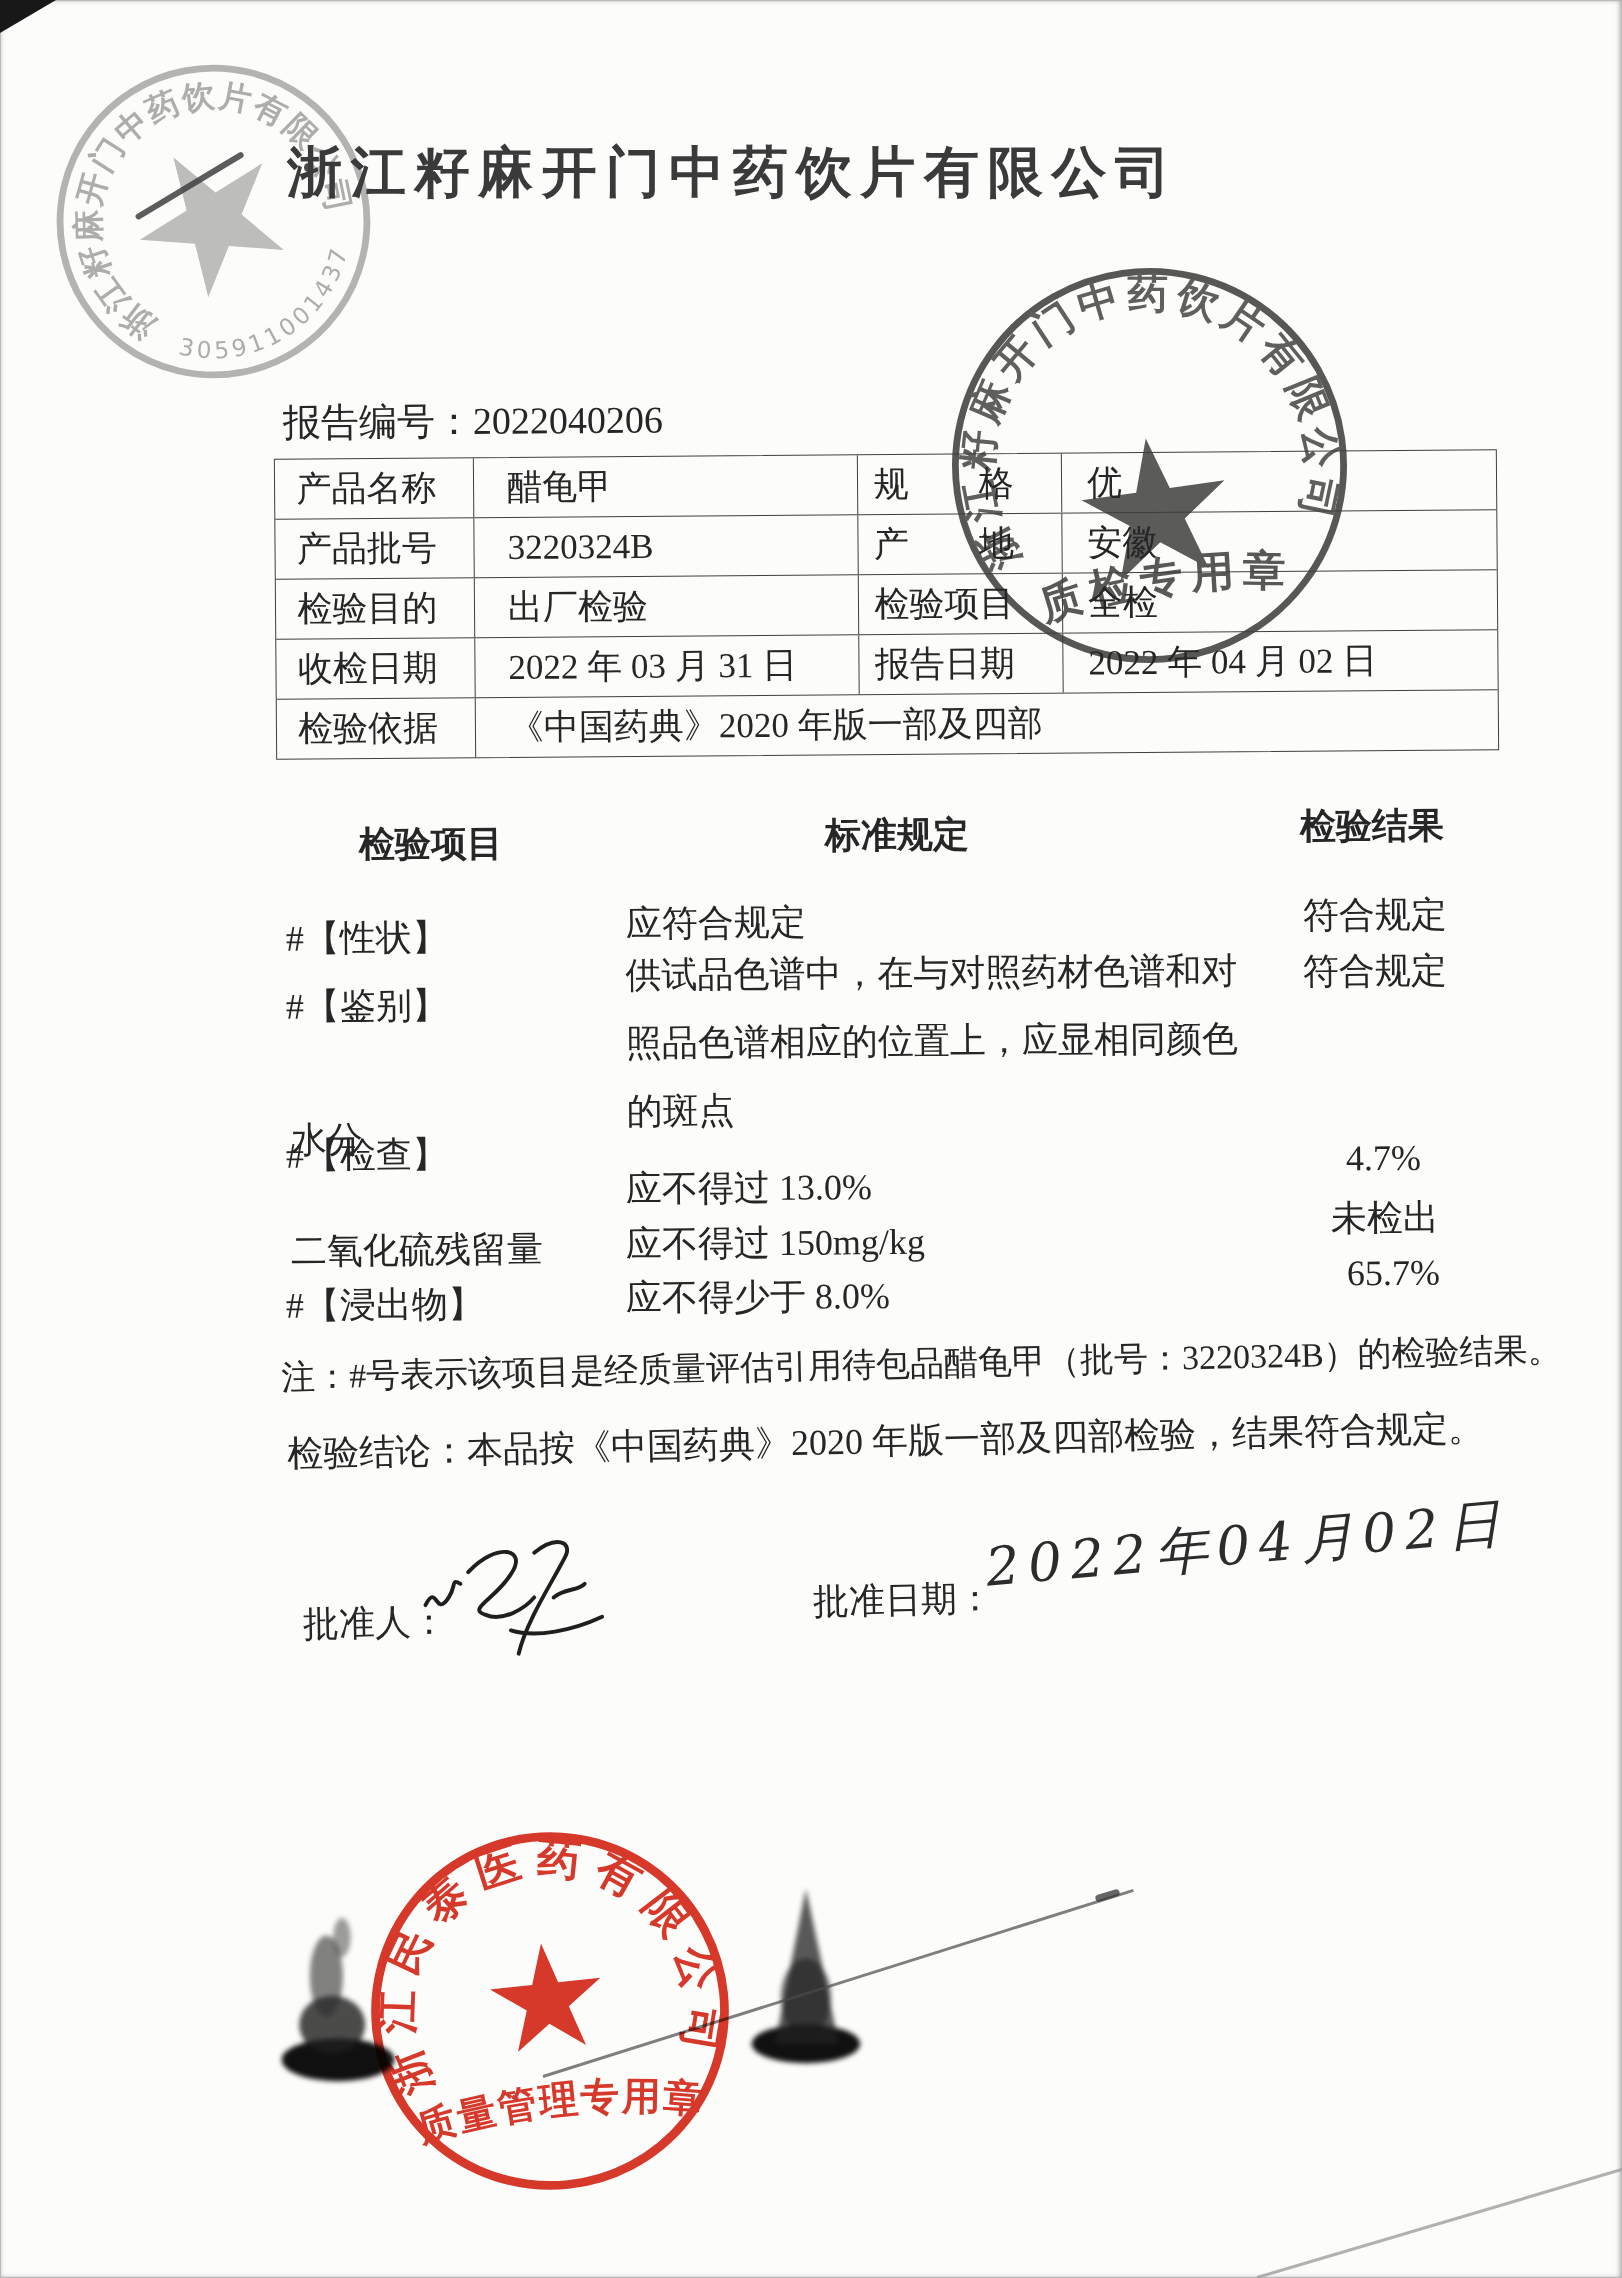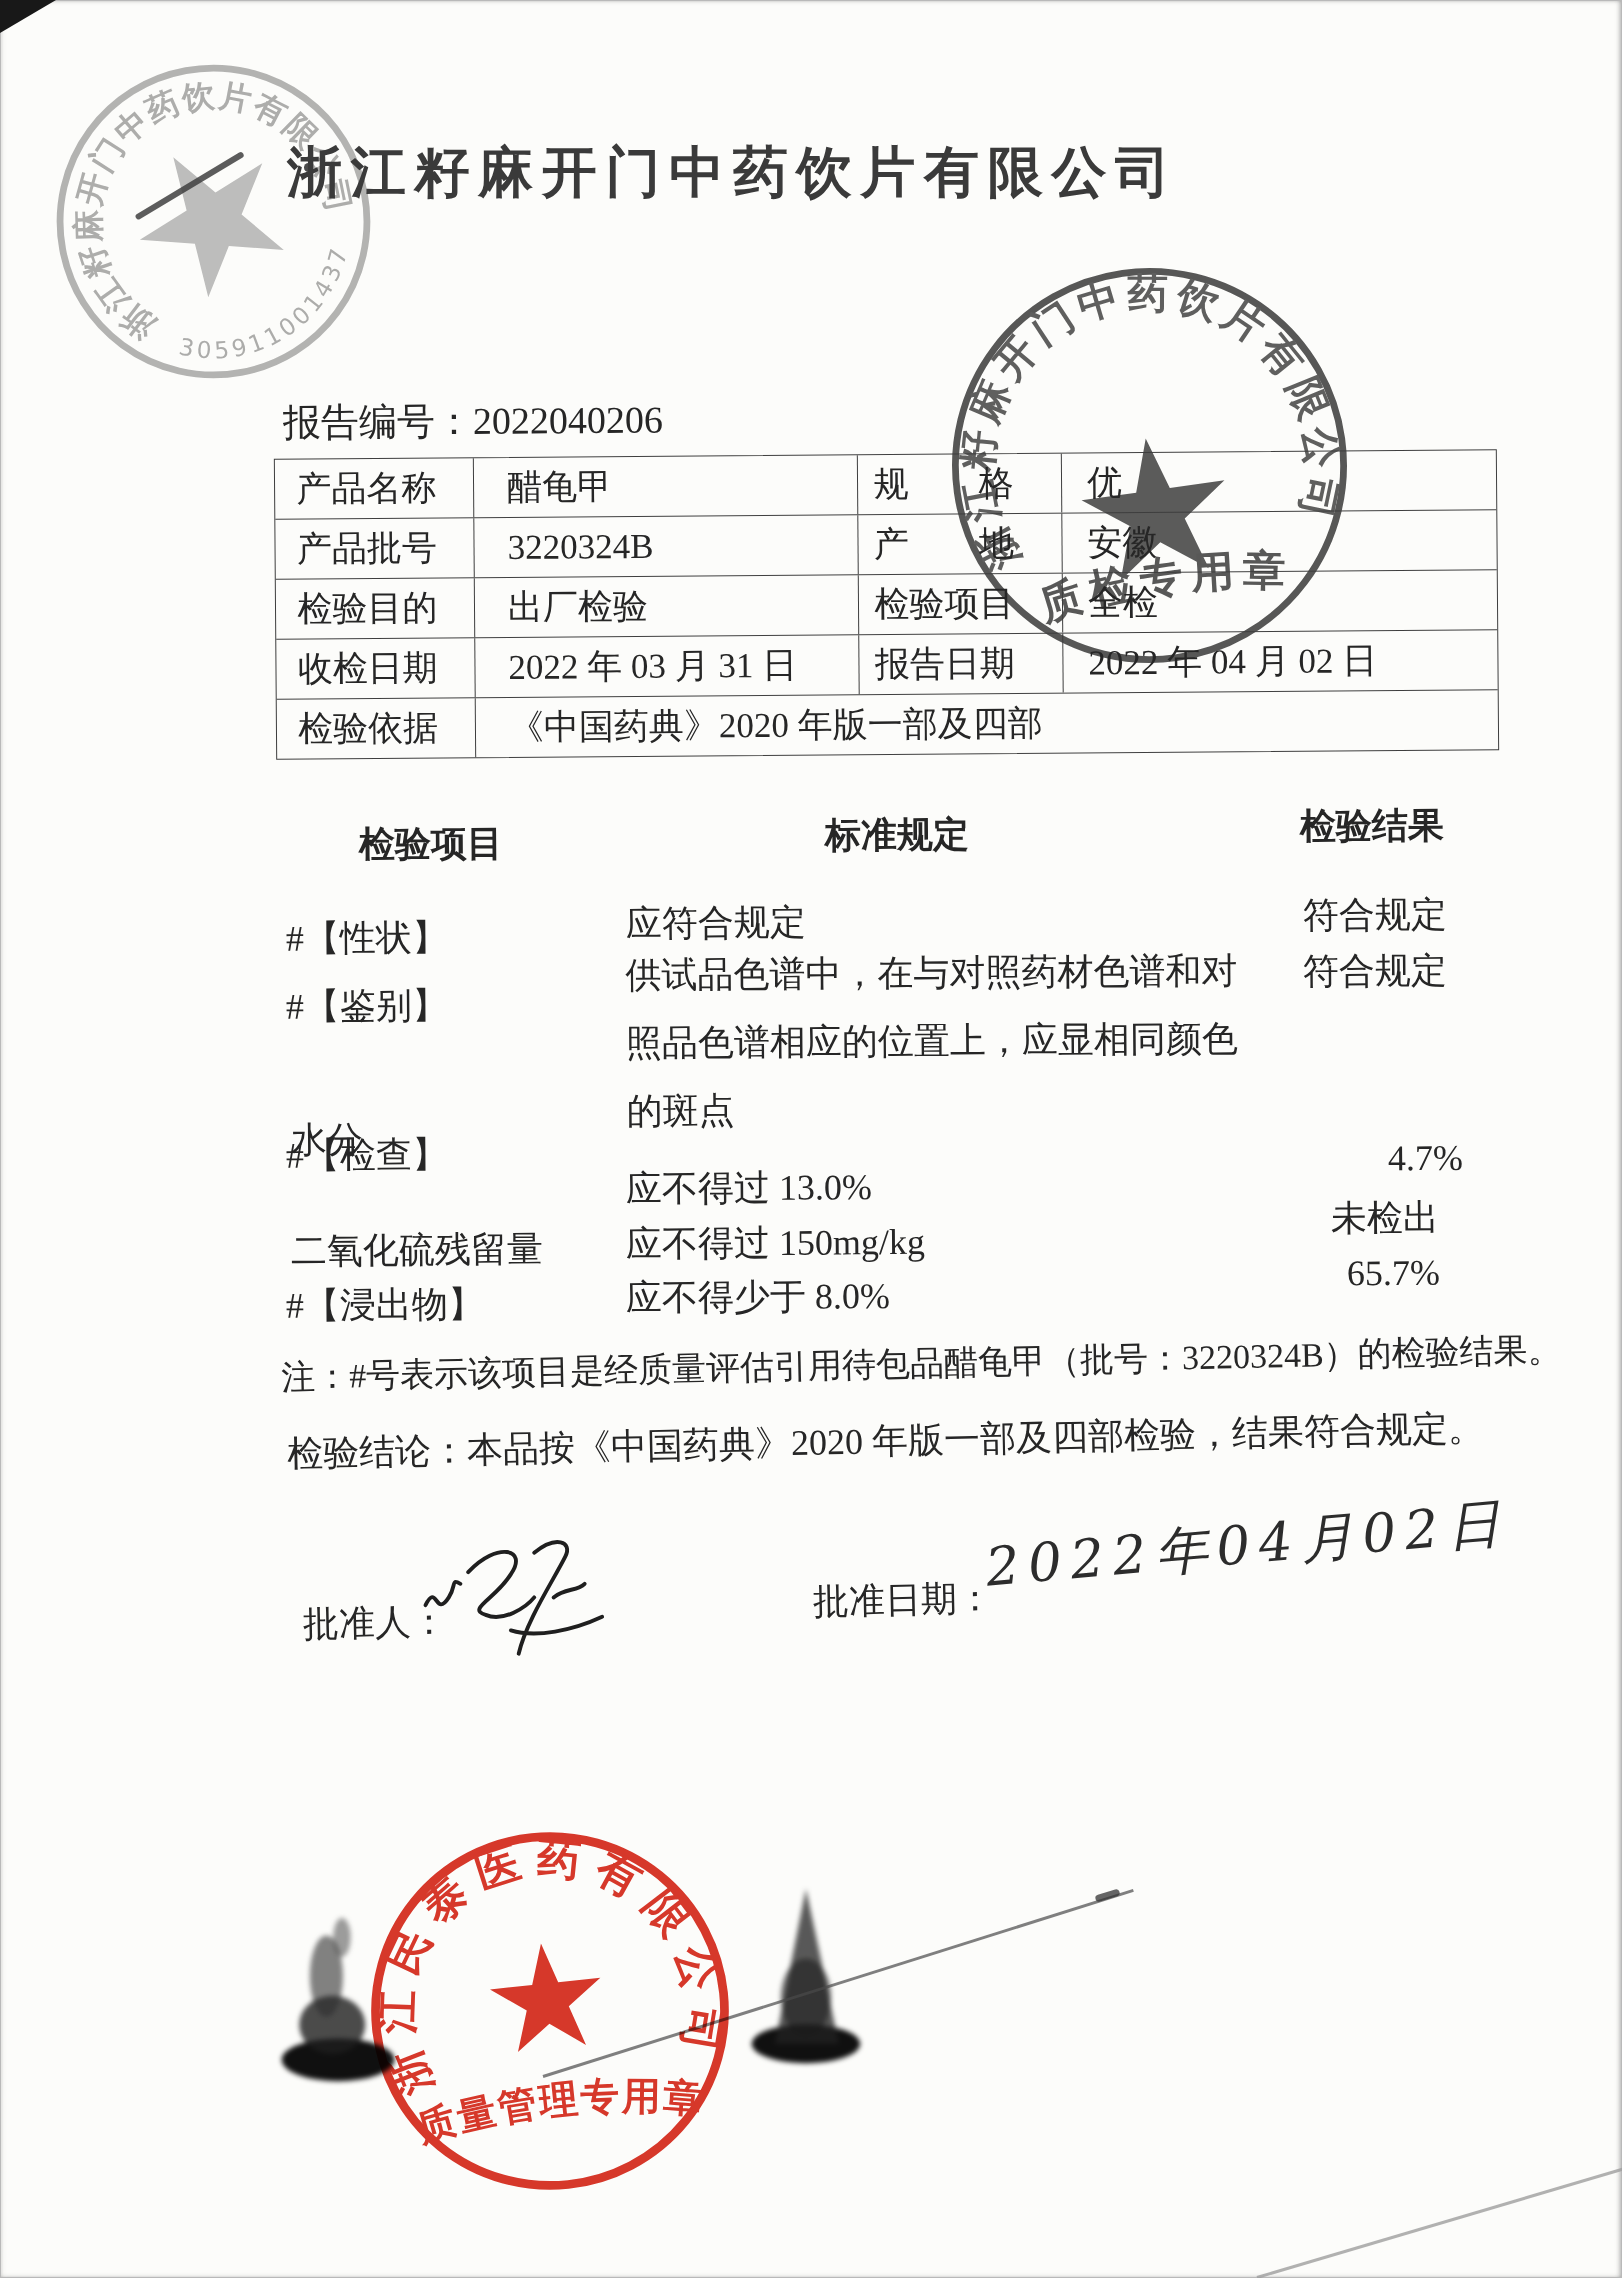--- a/index.html
+++ b/index.html
@@ -140,21 +140,21 @@
     <div>供试品色谱中，在与对照药材色谱和对</div>
     <div>照品色谱相应的位置上，应显相同颜色</div>
     <div>的斑点</div>
   </div>
   <div class="abs txt res tilt1" style="left:1303px;top:947px;">符合规定</div>
 
   <div class="abs txt res tilt1" style="left:286px;top:1131px;">#【检查】</div>
 
   <div class="abs txt res tilt1" style="left:291px;top:1116px;">水分</div>
   <div class="abs txt res tilt1" style="left:626px;top:1164px;">应不得过 13.0%</div>
-  <div class="abs txt res tilt1" style="left:1346px;top:1137px;margin-left:42px;">4.7%</div>
+  <div class="abs txt res tilt1" style="left:1346px;top:1137px;">4.7%</div>
 
   <div class="abs txt res tilt1" style="left:291px;top:1226px;">二氧化硫残留量</div>
   <div class="abs txt res tilt1" style="left:626px;top:1219px;">应不得过 150mg/kg</div>
   <div class="abs txt res tilt1" style="left:1331px;top:1194px;font-family:Liberation Serif, serif;">未检出</div>
 
   <div class="abs txt res tilt1" style="left:286px;top:1281px;">#【浸出物】</div>
   <div class="abs txt res tilt1" style="left:626px;top:1273px;">应不得少于 8.0%</div>
   <div class="abs txt res tilt1" style="left:1347px;top:1252px;">65.7%</div>
 
   <div class="abs txt note-line tilt2" style="left:281px;top:1341px;">注：#号表示该项目是经质量评估引用待包品醋龟甲（批号：3220324B）的检验结果。</div>

